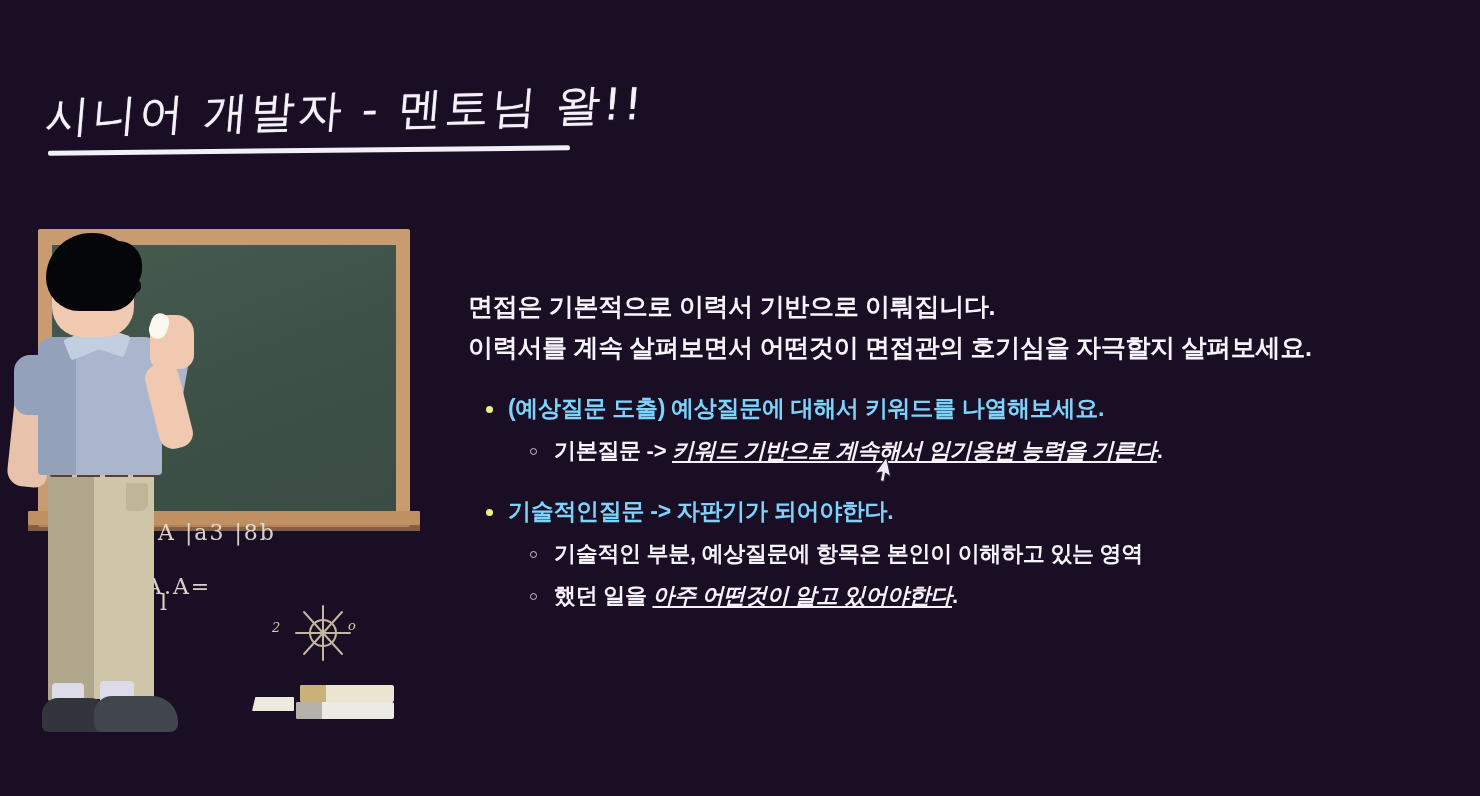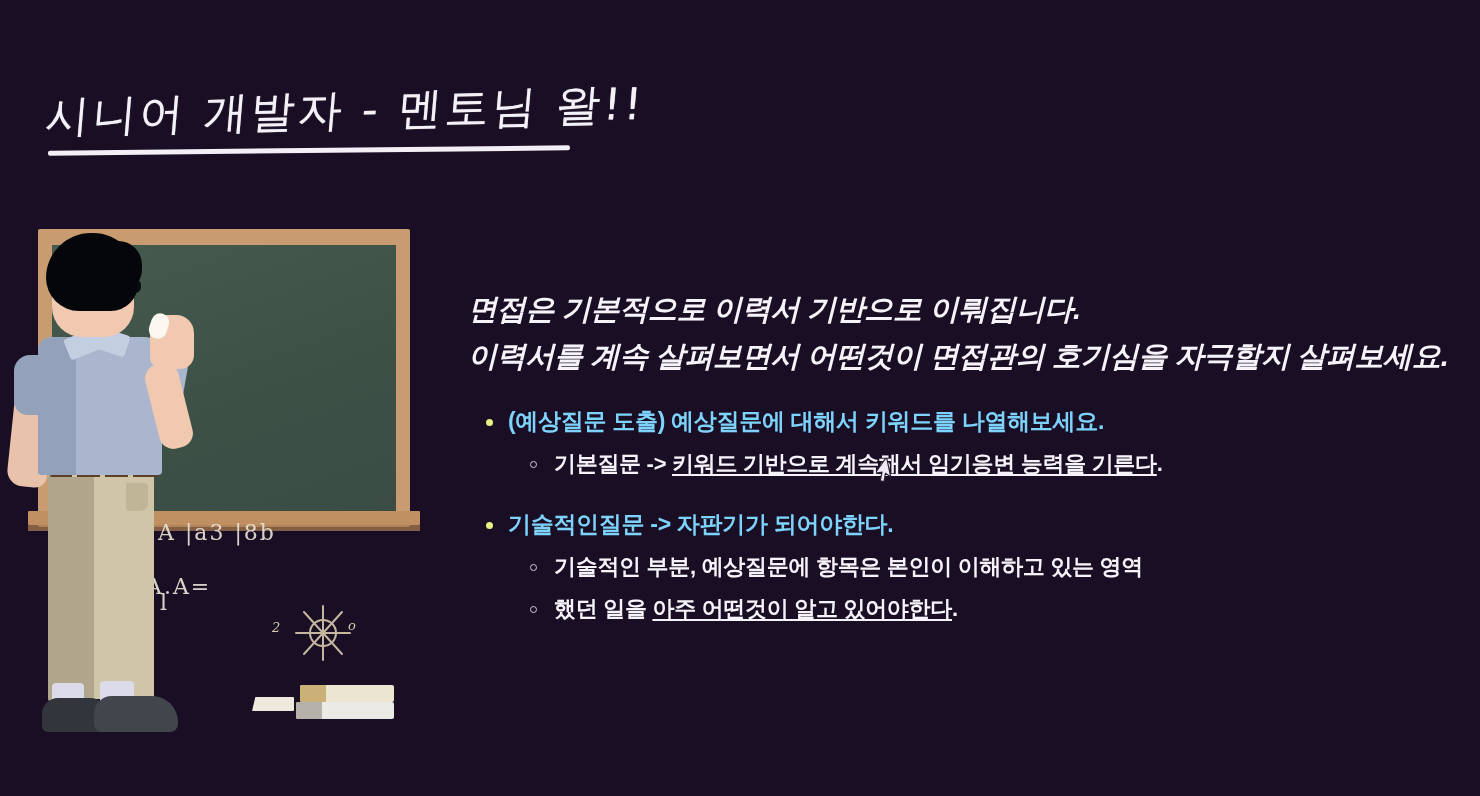--- a/index.html
+++ b/index.html
@@ -337,24 +337,23 @@
   
   .content {
     position: absolute;
     left: 468px;
     top: 286px;
     width: 1012px;
   }
   .lead {
     color: #f6f4fa;
     font-weight: bold;
-    font-size: 29px;
+    font-size: 25px;
     line-height: 1.62;
     letter-spacing: -0.3px;
-    font-style: italic;
   }
   .bullets { margin-top: 26px; }
 
   .b1 {
     position: relative;
     padding-left: 40px;
     color: #7dd3fc;
     font-weight: bold;
     font-size: 23px;
     letter-spacing: -0.3px;
@@ -381,21 +380,21 @@
     content: "";
     position: absolute;
     left: 62px; top: 12px;
     width: 7px; height: 7px;
     border-radius: 50%;
     border: 1.5px solid #cfc9dd;
     background: transparent;
     box-sizing: border-box;
   }
   .gap { height: 30px; }
-  .u { text-decoration: underline; text-underline-offset: 3px; text-decoration-thickness: 2px; }
+  .u { text-decoration: underline; text-underline-offset: 3px; text-decoration-thickness: 2px; font-style: italic; }
 
   
   .cursor {
     position: absolute;
     left: 876px;
     top: 458px;
     width: 22px;
     height: 30px;
     pointer-events: none;
   }

